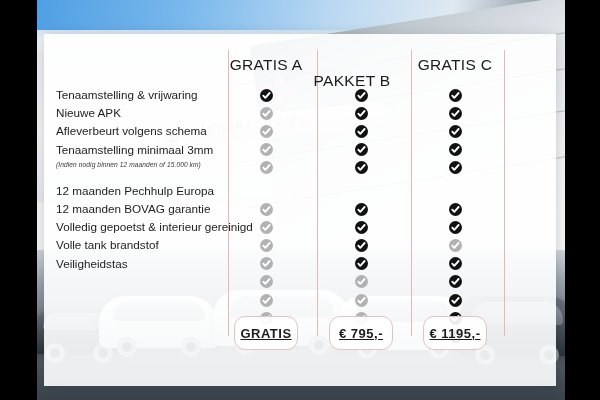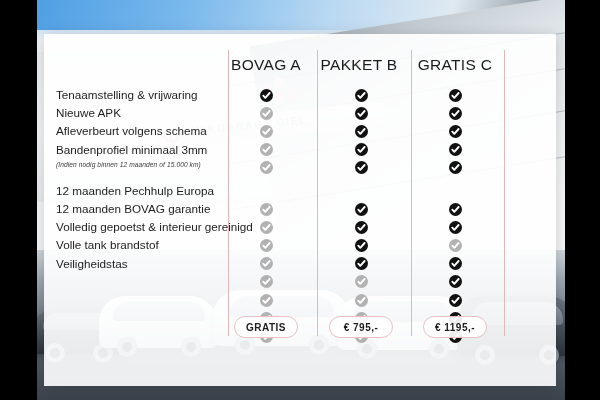--- a/index.html
+++ b/index.html
@@ -148,29 +148,30 @@
   .chk-slot { height:18.2px; display:flex; align-items:center; justify-content:center; }
   .chk {
     width:13px; height:13px; border-radius:50%;
     position:relative; display:block;
   }
   .chk svg { position:absolute; left:0; top:0; }
 
   
   .price-pill {
     position:absolute; top:282px;
-    height:22px;
+    height:34px;
     border:1px solid #e6c0c3;
     border-radius:11px;
     background:rgba(255,255,255,.92);
     display:flex; align-items:center; justify-content:center;
-    font-size:10px; font-weight:bold;
+    font-size:13px; font-weight:bold;
     letter-spacing:.5px;
     color:#1c1c1c;
     white-space:nowrap;
+    text-decoration:underline;
   }
 
   
   .bar-l { position:absolute; left:0; top:0; width:37px; height:400px; background:#000; z-index:30; }
   .bar-r { position:absolute; right:0; top:0; width:35px; height:400px; background:#000; z-index:30; }
 </style>
 </head>
 <body>
 
 <div id="stage">
@@ -224,29 +225,29 @@
   </div>
 
   <div id="card">
     <div id="separators">
         <div class="vsep" style="left: 184px; background: rgb(227, 184, 187);"></div>
         <div class="vsep" style="left: 273px; background: rgb(227, 184, 187);"></div>
         <div class="vsep" style="left: 367px; background: rgb(227, 184, 187);"></div>
         <div class="vsep" style="left: 460px; background: rgb(227, 184, 187);"></div>
       </div>
     <div id="headers">
-        <div class="col-head" style="left: 162px; width: 120px;">BOVAG A</div>
-        <div class="col-head" style="left: 255px; width: 120px;">PAKKET B</div>
+        <div class="col-head" style="left: 162px; width: 120px;">GRATIS A</div>
+        <div class="col-head" style="left: 248px; width: 120px; margin-top: 16px;">PAKKET B</div>
         <div class="col-head" style="left: 351px; width: 120px;">GRATIS C</div>
       </div>
     <div id="features">
         <div class="feat">Tenaamstelling &amp; vrijwaring</div>
         <div class="feat">Nieuwe APK</div>
         <div class="feat">Afleverbeurt volgens schema</div>
-        <div class="feat">Bandenprofiel minimaal 3mm</div>
+        <div class="feat">Tenaamstelling minimaal 3mm</div>
         <div class="feat-note">(Indien nodig binnen 12 maanden of 15.000 km)</div>
         <div class="group-gap"></div>
         <div class="feat">12 maanden Pechhulp Europa</div>
         <div class="feat">12 maanden BOVAG garantie</div>
         <div class="feat">Volledig gepoetst &amp; interieur gereinigd</div>
         <div class="feat">Volle tank brandstof</div>
         <div class="feat">Veiligheidstas</div>
       </div>
     <div id="columns">
         <div class="chk-slot" style="position: absolute; left: 202px; top: 52px; width: 40px;">

